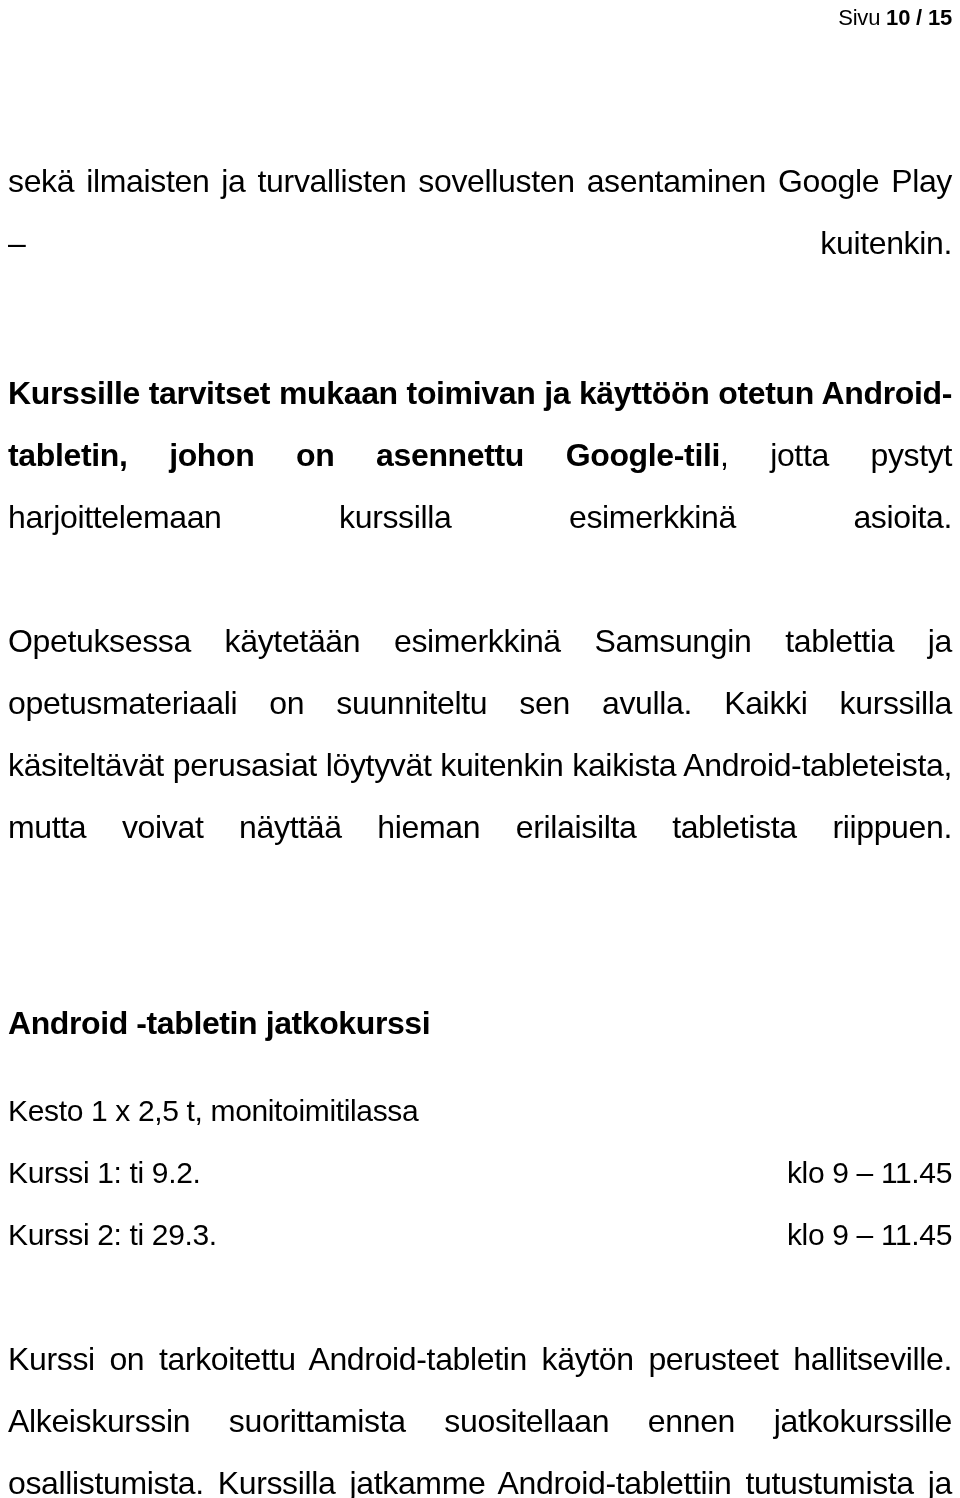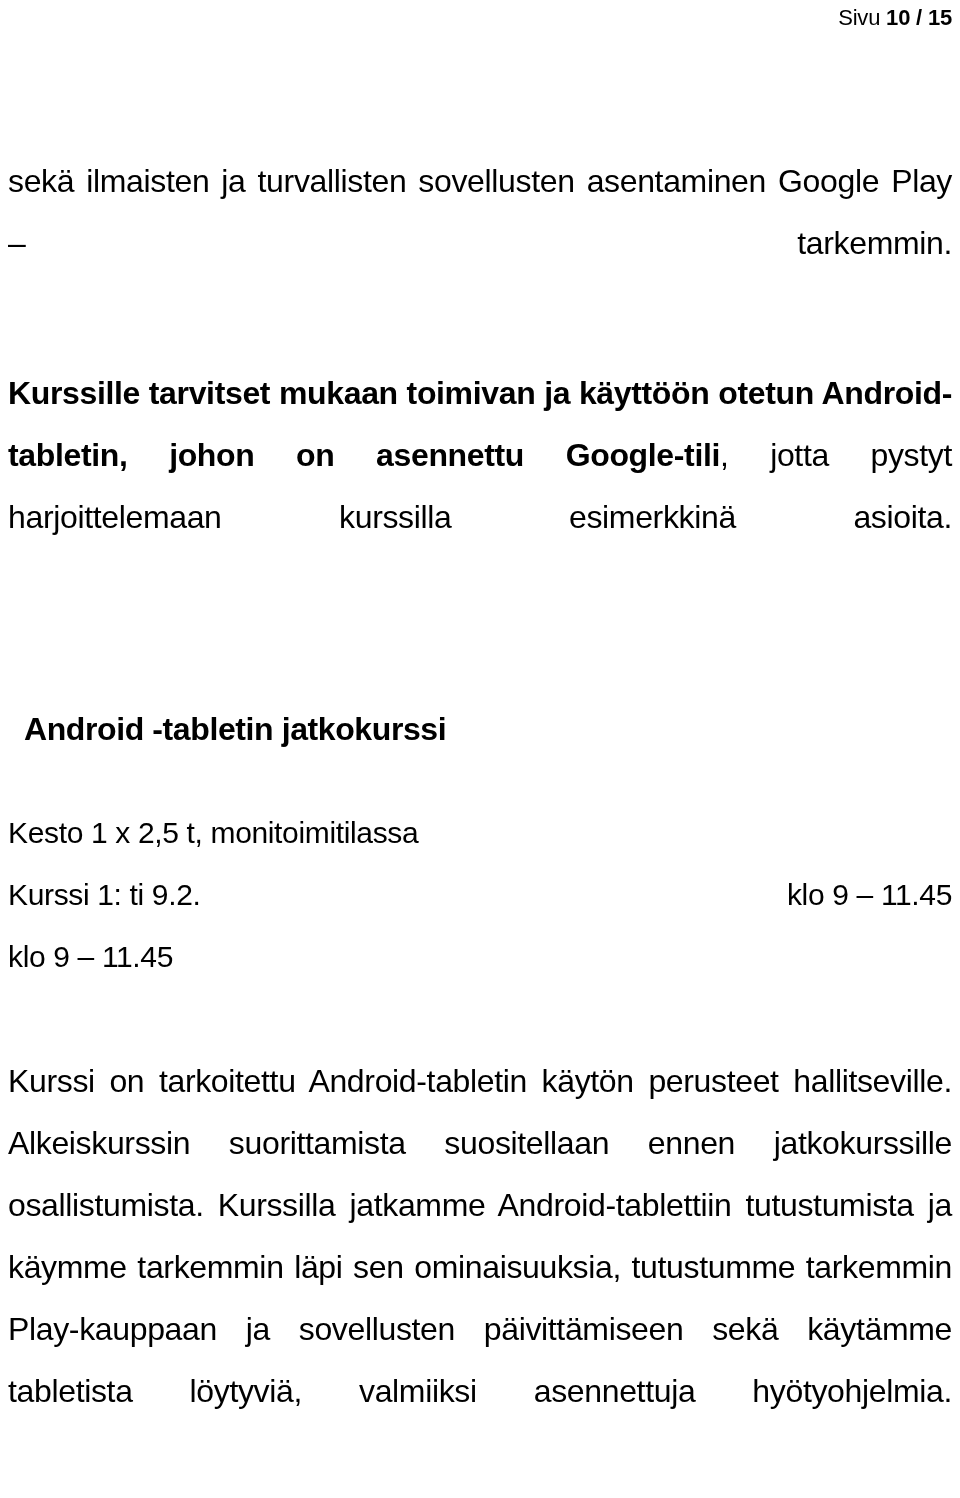--- a/index.html
+++ b/index.html
@@ -64,21 +64,21 @@
     width: 100%;
   }
 
   .gap-sm { height: 26px; }
   .gap-md { height: 62px; }
   .gap-lg { height: 72px; }
 
   strong.b { font-weight: 700; margin-top: 20px; }
 
   h2.heading {
-    margin: 16px;
+    margin: 0;
     font-size: 32px;
     line-height: 62px;
     font-weight: 700;
     letter-spacing: -0.4px;
     text-align: left;
   }
 
   
   .sched {
     font-size: 30px;
@@ -99,43 +99,45 @@
 <body>
 
 <div class="page">
 
   <div class="page-header">
     <span class="hdr-label">Sivu</span><span class="hdr-sp"> </span><span class="hdr-nums">10 / 15</span>
   </div>
 
   <div class="content">
 
-    <p class="para">sekä ilmaisten ja turvallisten sovellusten asentaminen Google Play – tarkemmin.</p>
+    <p class="para">sekä ilmaisten ja turvallisten sovellusten asentaminen Google Play – kuitenkin.</p>
 
     <div class="gap-sm"></div>
 
     <p class="para"><strong class="b">Kurssille tarvitset mukaan toimivan ja käyttöön otetun Android-tabletin, johon on asennettu Google-tili</strong><span>, jotta pystyt harjoittelemaan kurssilla esimerkkinä asioita.</span></p>
 
+    <p class="para">Opetuksessa käytetään esimerkkinä Samsungin tablettia ja opetusmateriaali on suunniteltu sen avulla. Kaikki kurssilla käsiteltävät perusasiat löytyvät kuitenkin kaikista Android-tableteista, mutta voivat näyttää hieman erilaisilta tabletista riippuen.</p>
 
     <div class="gap-lg"></div>
 
     <h2 class="heading">Android -tabletin jatkokurssi</h2>
 
     <div class="gap-sm"></div>
 
     <div class="sched">
 
       <div class="single">Kesto 1 x 2,5 t, monitoimitilassa</div>
 
       <div class="row">
         <span class="left">Kurssi 1: ti 9.2.</span>
         <span class="right">klo 9 – 11.45</span>
       </div>
 
       <div class="row">
+        <span class="left">Kurssi 2: ti 29.3.</span>
         <span class="right">klo 9 – 11.45</span>
       </div>
 
     </div>
 
     <div class="gap-md"></div>
 
     <p class="para">Kurssi on tarkoitettu Android-tabletin käytön perusteet hallitseville. Alkeiskurssin suorittamista suositellaan ennen jatkokurssille osallistumista. Kurssilla jatkamme Android-tablettiin tutustumista ja käymme tarkemmin läpi sen ominaisuuksia, tutustumme tarkemmin Play-kauppaan ja sovellusten päivittämiseen sekä käytämme tabletista löytyviä, valmiiksi asennettuja hyötyohjelmia.</p>
 
   </div>

